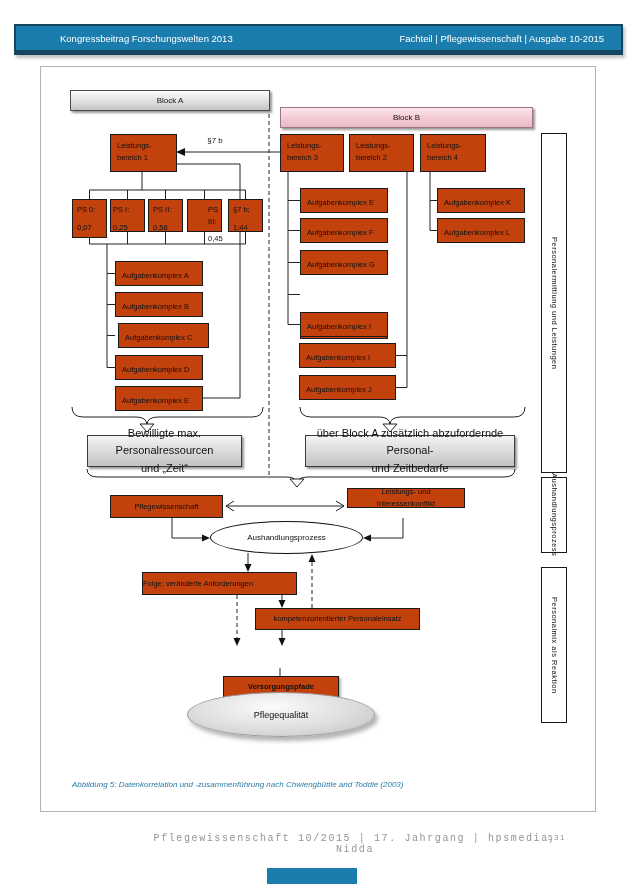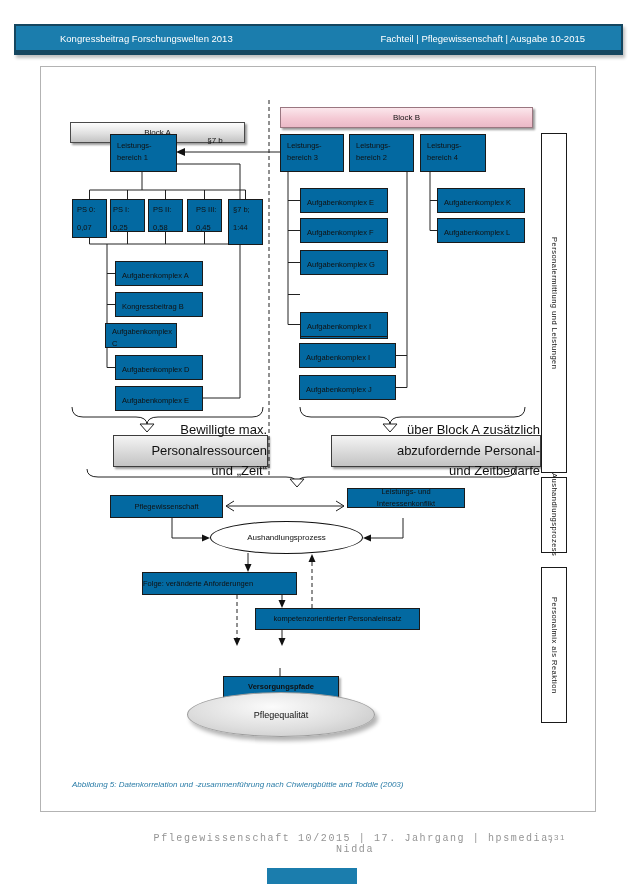--- a/index.html
+++ b/index.html
@@ -7,47 +7,47 @@
     width:637px;height:884px;position:relative;background:#ffffff;
     font-family:"Liberation Sans",sans-serif;color:#111;overflow:hidden;
   }
   .abs{position:absolute;box-sizing:border-box;}
   
   .hdr{
     left:14px;top:24px;width:609px;height:31px;
     background:#1b7dad;border:2px solid #15465f;border-bottom-width:5px;
     box-shadow:2px 3px 3px rgba(0,0,0,.25);
     color:#fff;font-size:9.5px;display:flex;justify-content:space-between;align-items:center;
-    padding:0 36px 0 44px;
+    padding:0 17px 0 44px;
   }
   .frame{left:40px;top:66px;width:556px;height:746px;border:1px solid #b3b3b3;background:#fff;}
   
   .box{
-    position:absolute;box-sizing:border-box;background:#0369a1;border:1px solid #1a1a1a;
+    position:absolute;box-sizing:border-box;background:#c2410c;border:1px solid #1a1a1a;
     font-size:7.5px;line-height:1.55;color:#111;
   }
   .padL{padding:5px 2px 0 6px;}
   .flexC{display:flex;align-items:center;}
   .ctr{display:flex;align-items:center;justify-content:center;text-align:center;}
   .pre{white-space:pre-line;}
   
   .hdrbox{
     position:absolute;box-sizing:border-box;height:21px;border:1px solid #4a4a4a;
     display:flex;align-items:center;justify-content:center;font-size:8px;
     box-shadow:2px 2px 2px rgba(0,0,0,.4);
   }
   .blocka{background:linear-gradient(180deg,#fdfdfd 0%,#e0e0e0 55%,#c3c3c3 100%);}
   .blockb{background:linear-gradient(180deg,#fbe7ec 0%,#f4c9d4 55%,#eab9c7 100%);border-color:#9a7680;}
   
   .resultbox{
     position:absolute;box-sizing:border-box;border:1px solid #3c3c3c;
     background:linear-gradient(180deg,#f4f4f4 0%,#d9d9d9 55%,#c3c3c3 100%);
     box-shadow:2px 2px 2px rgba(0,0,0,.4);
-    font-size:13px;line-height:1.6;display:flex;align-items:center;justify-content:center;
-    text-align:right;white-space:pre-line;margin-left:26px;
+    font-size:11px;line-height:1.6;display:flex;align-items:center;justify-content:center;
+    text-align:center;white-space:pre-line;
   }
   
   .vbox{position:absolute;box-sizing:border-box;width:26px;border:1px solid #1a1a1a;background:#fff;
     display:flex;align-items:center;justify-content:center;}
   .vtext{writing-mode:vertical-rl;font-size:7.5px;letter-spacing:.5px;white-space:nowrap;}
   
   .ellipse{position:absolute;box-sizing:border-box;border:1px solid #111;border-radius:50%;
     display:flex;align-items:center;justify-content:center;font-size:8px;background:#fff;}
   .gq{
     background:radial-gradient(ellipse at 45% 32%,#fbfbfb 0%,#dedede 55%,#bfbfbf 100%);
@@ -132,21 +132,21 @@
   <line x1="237" y1="595" x2="237" y2="640" stroke-dasharray="4 3"></line>
   <polygon points="237,646 233.5,638 240.5,638" fill="#111" stroke="none"></polygon>
 
   <line x1="282" y1="630" x2="282" y2="640"></line>
   <polygon points="282,646 278.5,638 285.5,638" fill="#111" stroke="none"></polygon>
 
   <line x1="280" y1="668" x2="280" y2="686"></line>
   <polygon points="280,692 276.5,684 283.5,684" fill="#111" stroke="none"></polygon>
 </svg>
 
-<div class="hdrbox blocka" style="left:70px;top:122px;width:175px;">
+<div class="hdrbox blocka" style="left:70px;top:90px;width:200px;">
   <span>Block A</span>
 </div>
 <div class="hdrbox blockb" style="left:280px;top:107px;width:253px;">
   <span>Block B</span>
 </div>
 
 <div class="box padL pre" style="left:110px;top:134px;width:67px;height:38px;">Leistungs-
 bereich 1</div>
 <div class="paralabel" style="left:198px;top:136px;width:34px;text-align:center;">§7 b</div>
 <div class="box padL pre" style="left:280px;top:134px;width:64px;height:38px;">Leistungs-
@@ -161,32 +161,32 @@
   <span class="psval">0,07</span>
 </div>
 <div class="box" style="left:110px;top:199px;width:35px;height:33px;padding:4px 0 0 2px;">
   <span class="pslabel">PS I:</span>
   <span class="psval">0,25</span>
 </div>
 <div class="box" style="left:148px;top:199px;width:35px;height:33px;padding:4px 0 0 4px;">
   <span class="pslabel">PS II:</span>
   <span class="psval">0,58</span>
 </div>
-<div class="box" style="left:187px;top:199px;width:35px;height:33px;padding:4px 0 0 8px;">
+<div class="box" style="left:187px;top:199px;width:35px;height:33px;padding:4px 0 0 20px;">
   <span class="pslabel">PS III:</span>
   <span class="psval">0,45</span>
 </div>
-<div class="box" style="left:228px;top:199px;width:35px;height:46px;padding:4px 0 0 4px;">
+<div class="box" style="left:228px;top:199px;width:35px;height:33px;padding:4px 0 0 4px;">
   <span class="pslabel">§7 b;</span>
   <span class="psval">1:44</span>
 </div>
 
 <div class="box flexC padL" style="left:115px;top:261px;width:88px;height:25px;">Aufgabenkomplex A</div>
-<div class="box flexC padL" style="left:115px;top:292px;width:88px;height:25px;">Kongressbeitrag B</div>
-<div class="box flexC padL" style="left:105px;top:323px;width:72px;height:25px;">Aufgabenkomplex C</div>
+<div class="box flexC padL" style="left:115px;top:292px;width:88px;height:25px;">Aufgabenkomplex B</div>
+<div class="box flexC padL" style="left:118px;top:323px;width:91px;height:25px;">Aufgabenkomplex C</div>
 <div class="box flexC padL" style="left:115px;top:355px;width:88px;height:25px;">Aufgabenkomplex D</div>
 <div class="box flexC padL" style="left:115px;top:386px;width:88px;height:25px;">Aufgabenkomplex E</div>
 
 <div class="box flexC padL" style="left:300px;top:188px;width:88px;height:25px;">Aufgabenkomplex E</div>
 <div class="box flexC padL" style="left:300px;top:218px;width:88px;height:25px;">Aufgabenkomplex F</div>
 <div class="box flexC padL" style="left:300px;top:250px;width:88px;height:25px;">Aufgabenkomplex G</div>
 <div class="box flexC padL" style="left:300px;top:282px;width:88px;height:25px;margin-top:32px;">Aufgabenkomplex H</div>
 <div class="box flexC padL" style="left:300px;top:312px;width:88px;height:25px;">Aufgabenkomplex I</div>
 
 <div class="box flexC padL" style="left:299px;top:343px;width:97px;height:25px;">Aufgabenkomplex I</div>

